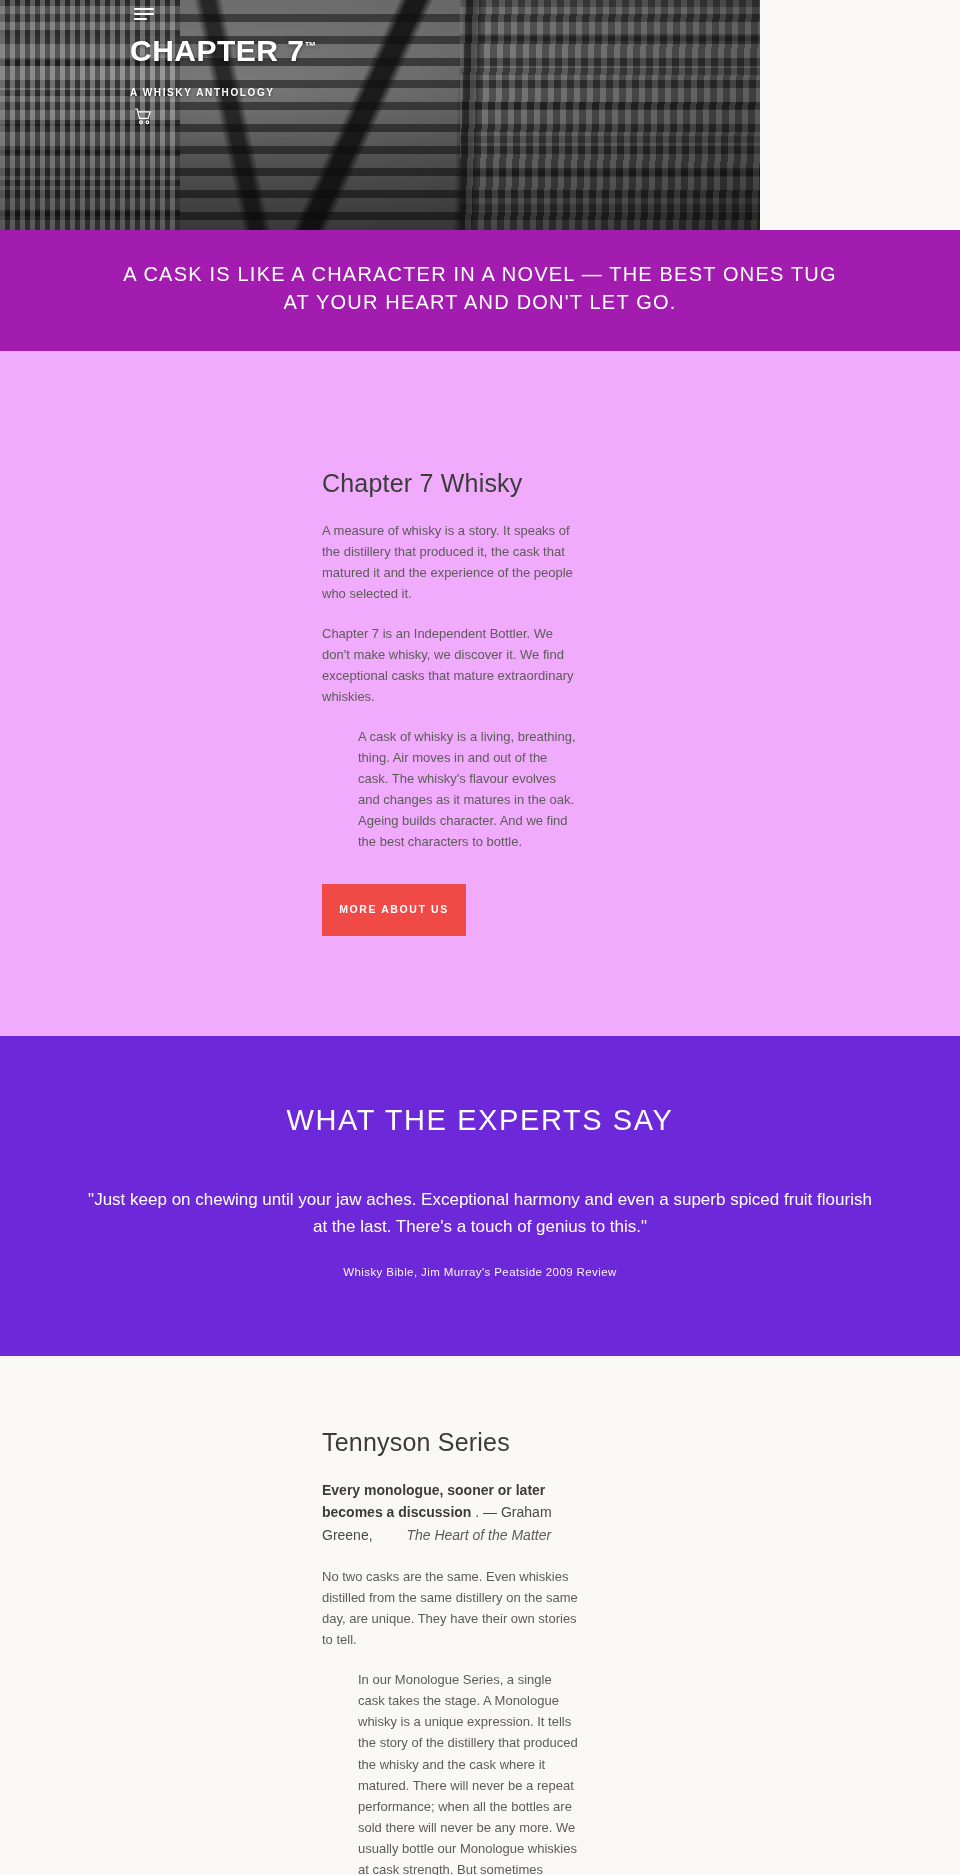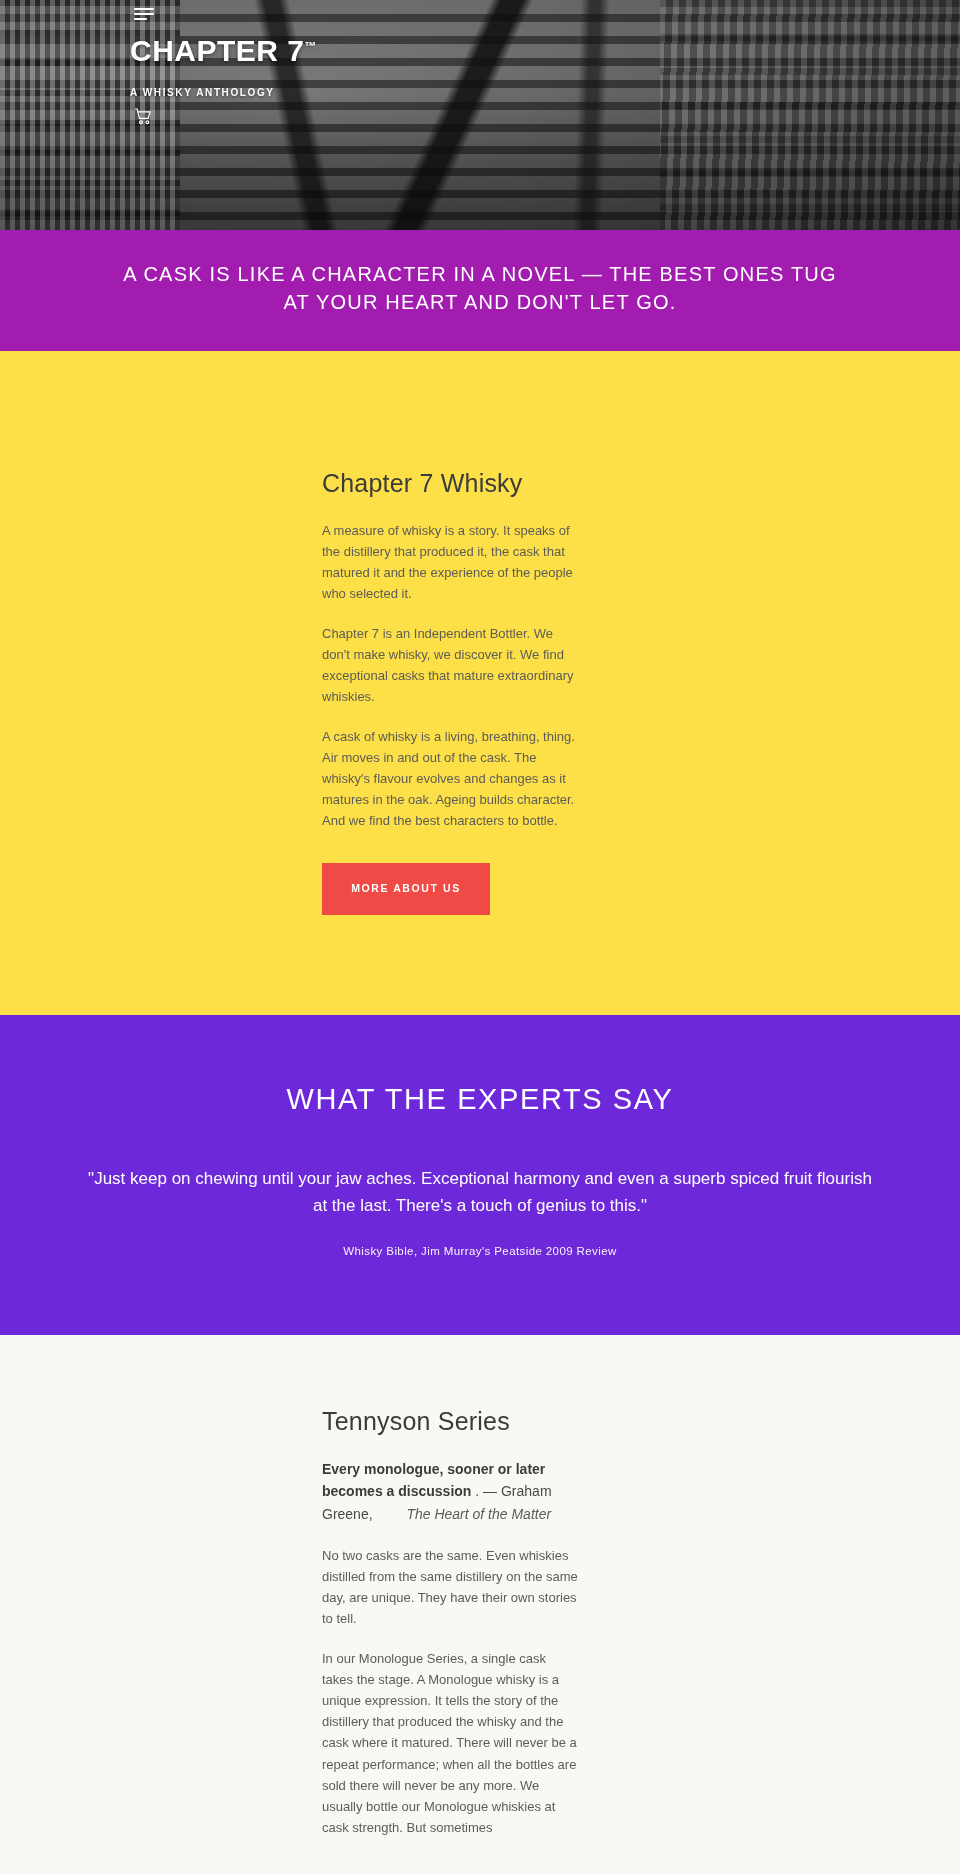--- a/index.html
+++ b/index.html
@@ -7,21 +7,21 @@
     width: 960px;
     background: #faf8f5;
     font-family: "Liberation Sans", sans-serif;
     -webkit-font-smoothing: antialiased;
   }
   body { width: 960px; overflow-x: hidden; }
 
   
   .hero {
     position: relative;
-    width: 960px;
+    width: 760px;
     height: 230px;
     overflow: hidden;
     background: #404040;
   }
   .hero-photo {
     position: absolute;
     inset: 0;
     background:
       
       linear-gradient(115deg, rgba(0,0,0,0) 0%, rgba(0,0,0,0) 46%, rgba(25,25,25,0.85) 47%, rgba(25,25,25,0.85) 49%, rgba(0,0,0,0) 50%),
@@ -114,45 +114,45 @@
   .quote-bar-text {
     font-size: 20px;
     letter-spacing: 1.2px;
     line-height: 1.42;
     text-transform: uppercase;
     font-weight: 400;
   }
 
   
   .light-section {
-    background: #fde047;
+    background: #f0abfc;
     padding: 118px 0 100px;
   }
   .col {
     width: 256px;
     margin-left: 322px;
   }
   h2.section-title {
     font-size: 25px;
     color: #3b3b39;
     font-weight: 400;
     letter-spacing: 0.2px;
     margin-bottom: 22px;
   }
   .body-copy p {
     font-size: 13px;
     line-height: 1.62;
     color: #5d5c59;
     margin-bottom: 19px;
   }
-  .body-copy p:last-child { margin-bottom: 0; }
+  .body-copy p:last-child { margin-bottom: 0; margin-left: 36px; }
 
   .cta-button {
     display: block;
-    width: 168px;
+    width: 144px;
     margin-top: 32px;
     background: #ef4a46;
     color: #ffffff;
     border: none;
     padding: 17px 8px;
     font-size: 10.5px;
     font-weight: bold;
     letter-spacing: 1.6px;
     line-height: 1.7;
     text-align: center;

